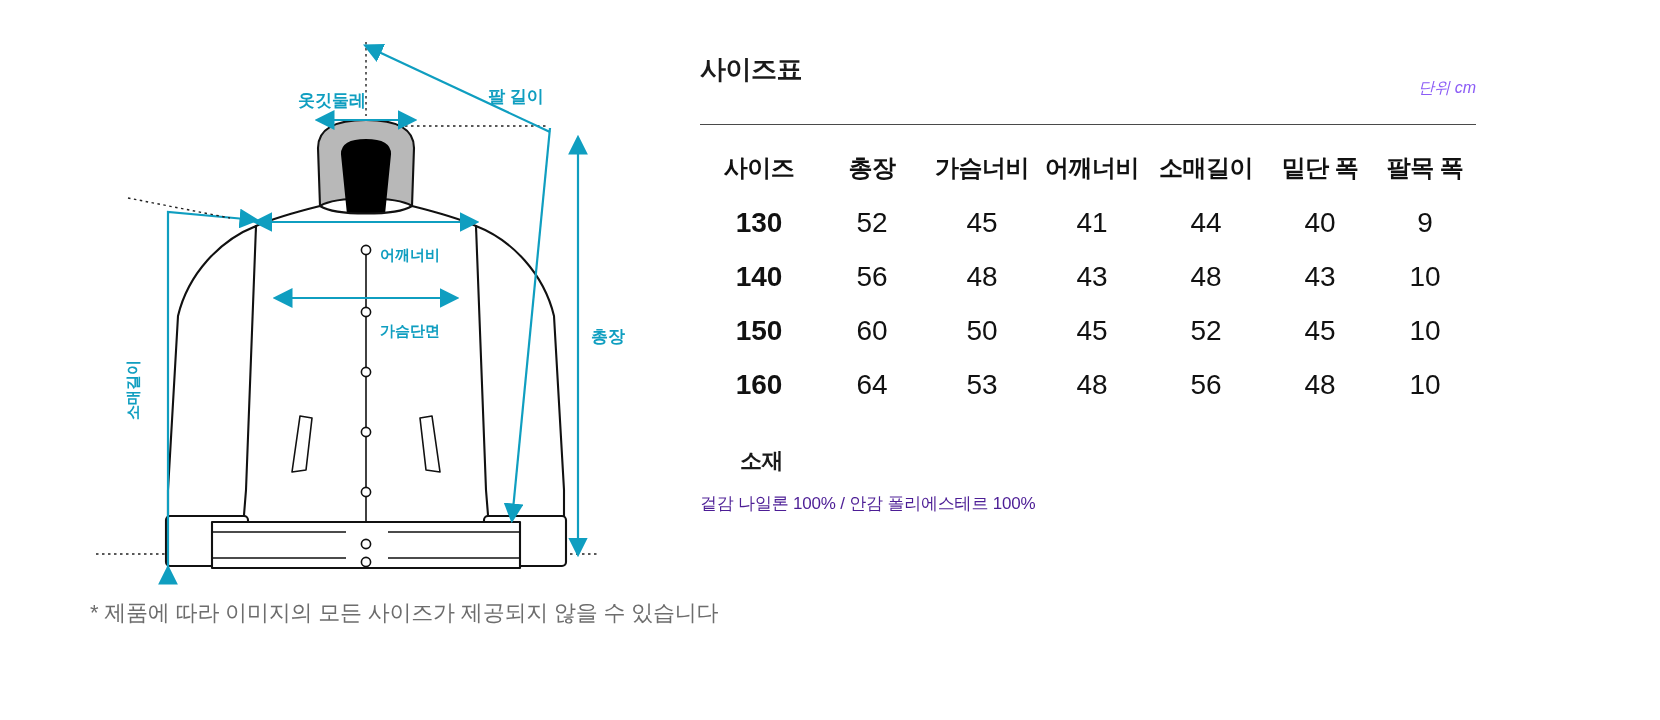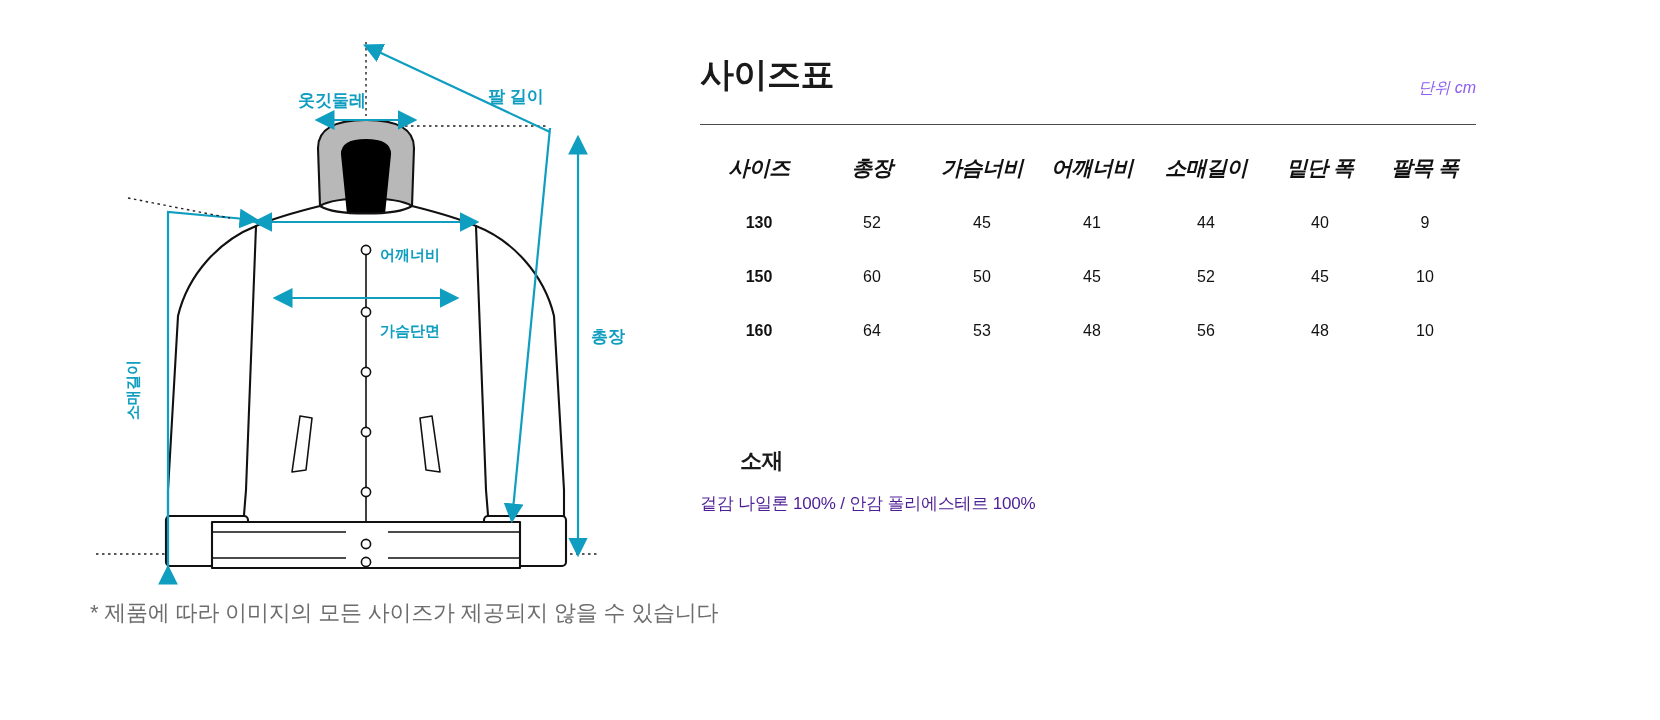--- a/index.html
+++ b/index.html
@@ -50,21 +50,21 @@
     position: absolute;
     left: 700px;
     top: 0;
     width: 960px;
     height: 720px;
   }
   .table-title {
     position: absolute;
     left: 0px;
     top: 52px;
-    font-size: 34px;
+    font-size: 26px;
     font-weight: bold;
     letter-spacing: -0.5px;
   }
   .table-unit {
     position: absolute;
     right: 184px;
     top: 78px;
     font-size: 16px;
     color: #8b5cf6;
     font-style: italic;
@@ -79,35 +79,34 @@
   }
   table.size-table {
     position: absolute;
     left: 0px;
     top: 140px;
     width: 776px;
     border-collapse: collapse;
   }
   table.size-table th,
   table.size-table td {
-    font-size: 16px;
+    font-size: 28px;
     font-weight: normal;
     text-align: center;
     padding: 0;
     height: 54px;
     vertical-align: middle;
     color: #111;
     white-space: nowrap;
   }
   table.size-table thead th {
     font-weight: bold;
-    font-size: 21px;
+    font-size: 24px;
     height: 56px;
     letter-spacing: -0.5px;
-    font-style: italic;
   }
   table.size-table tbody td.size-cell {
     font-weight: bold;
   }
   col.c0 { width: 118px; }
   col.c1 { width: 108px; }
   col.c2 { width: 112px; }
   col.c3 { width: 108px; }
   col.c4 { width: 120px; }
   col.c5 { width: 108px; }
@@ -283,20 +282,29 @@
         <tr>
           <td class="size-cell">130</td>
           <td>52</td>
           <td>45</td>
           <td>41</td>
           <td>44</td>
           <td>40</td>
           <td>9</td>
         </tr>
         <tr>
+          <td class="size-cell">140</td>
+          <td>56</td>
+          <td>48</td>
+          <td>43</td>
+          <td>48</td>
+          <td>43</td>
+          <td>10</td>
+        </tr>
+        <tr>
           <td class="size-cell">150</td>
           <td>60</td>
           <td>50</td>
           <td>45</td>
           <td>52</td>
           <td>45</td>
           <td>10</td>
         </tr>
         <tr>
           <td class="size-cell">160</td>

